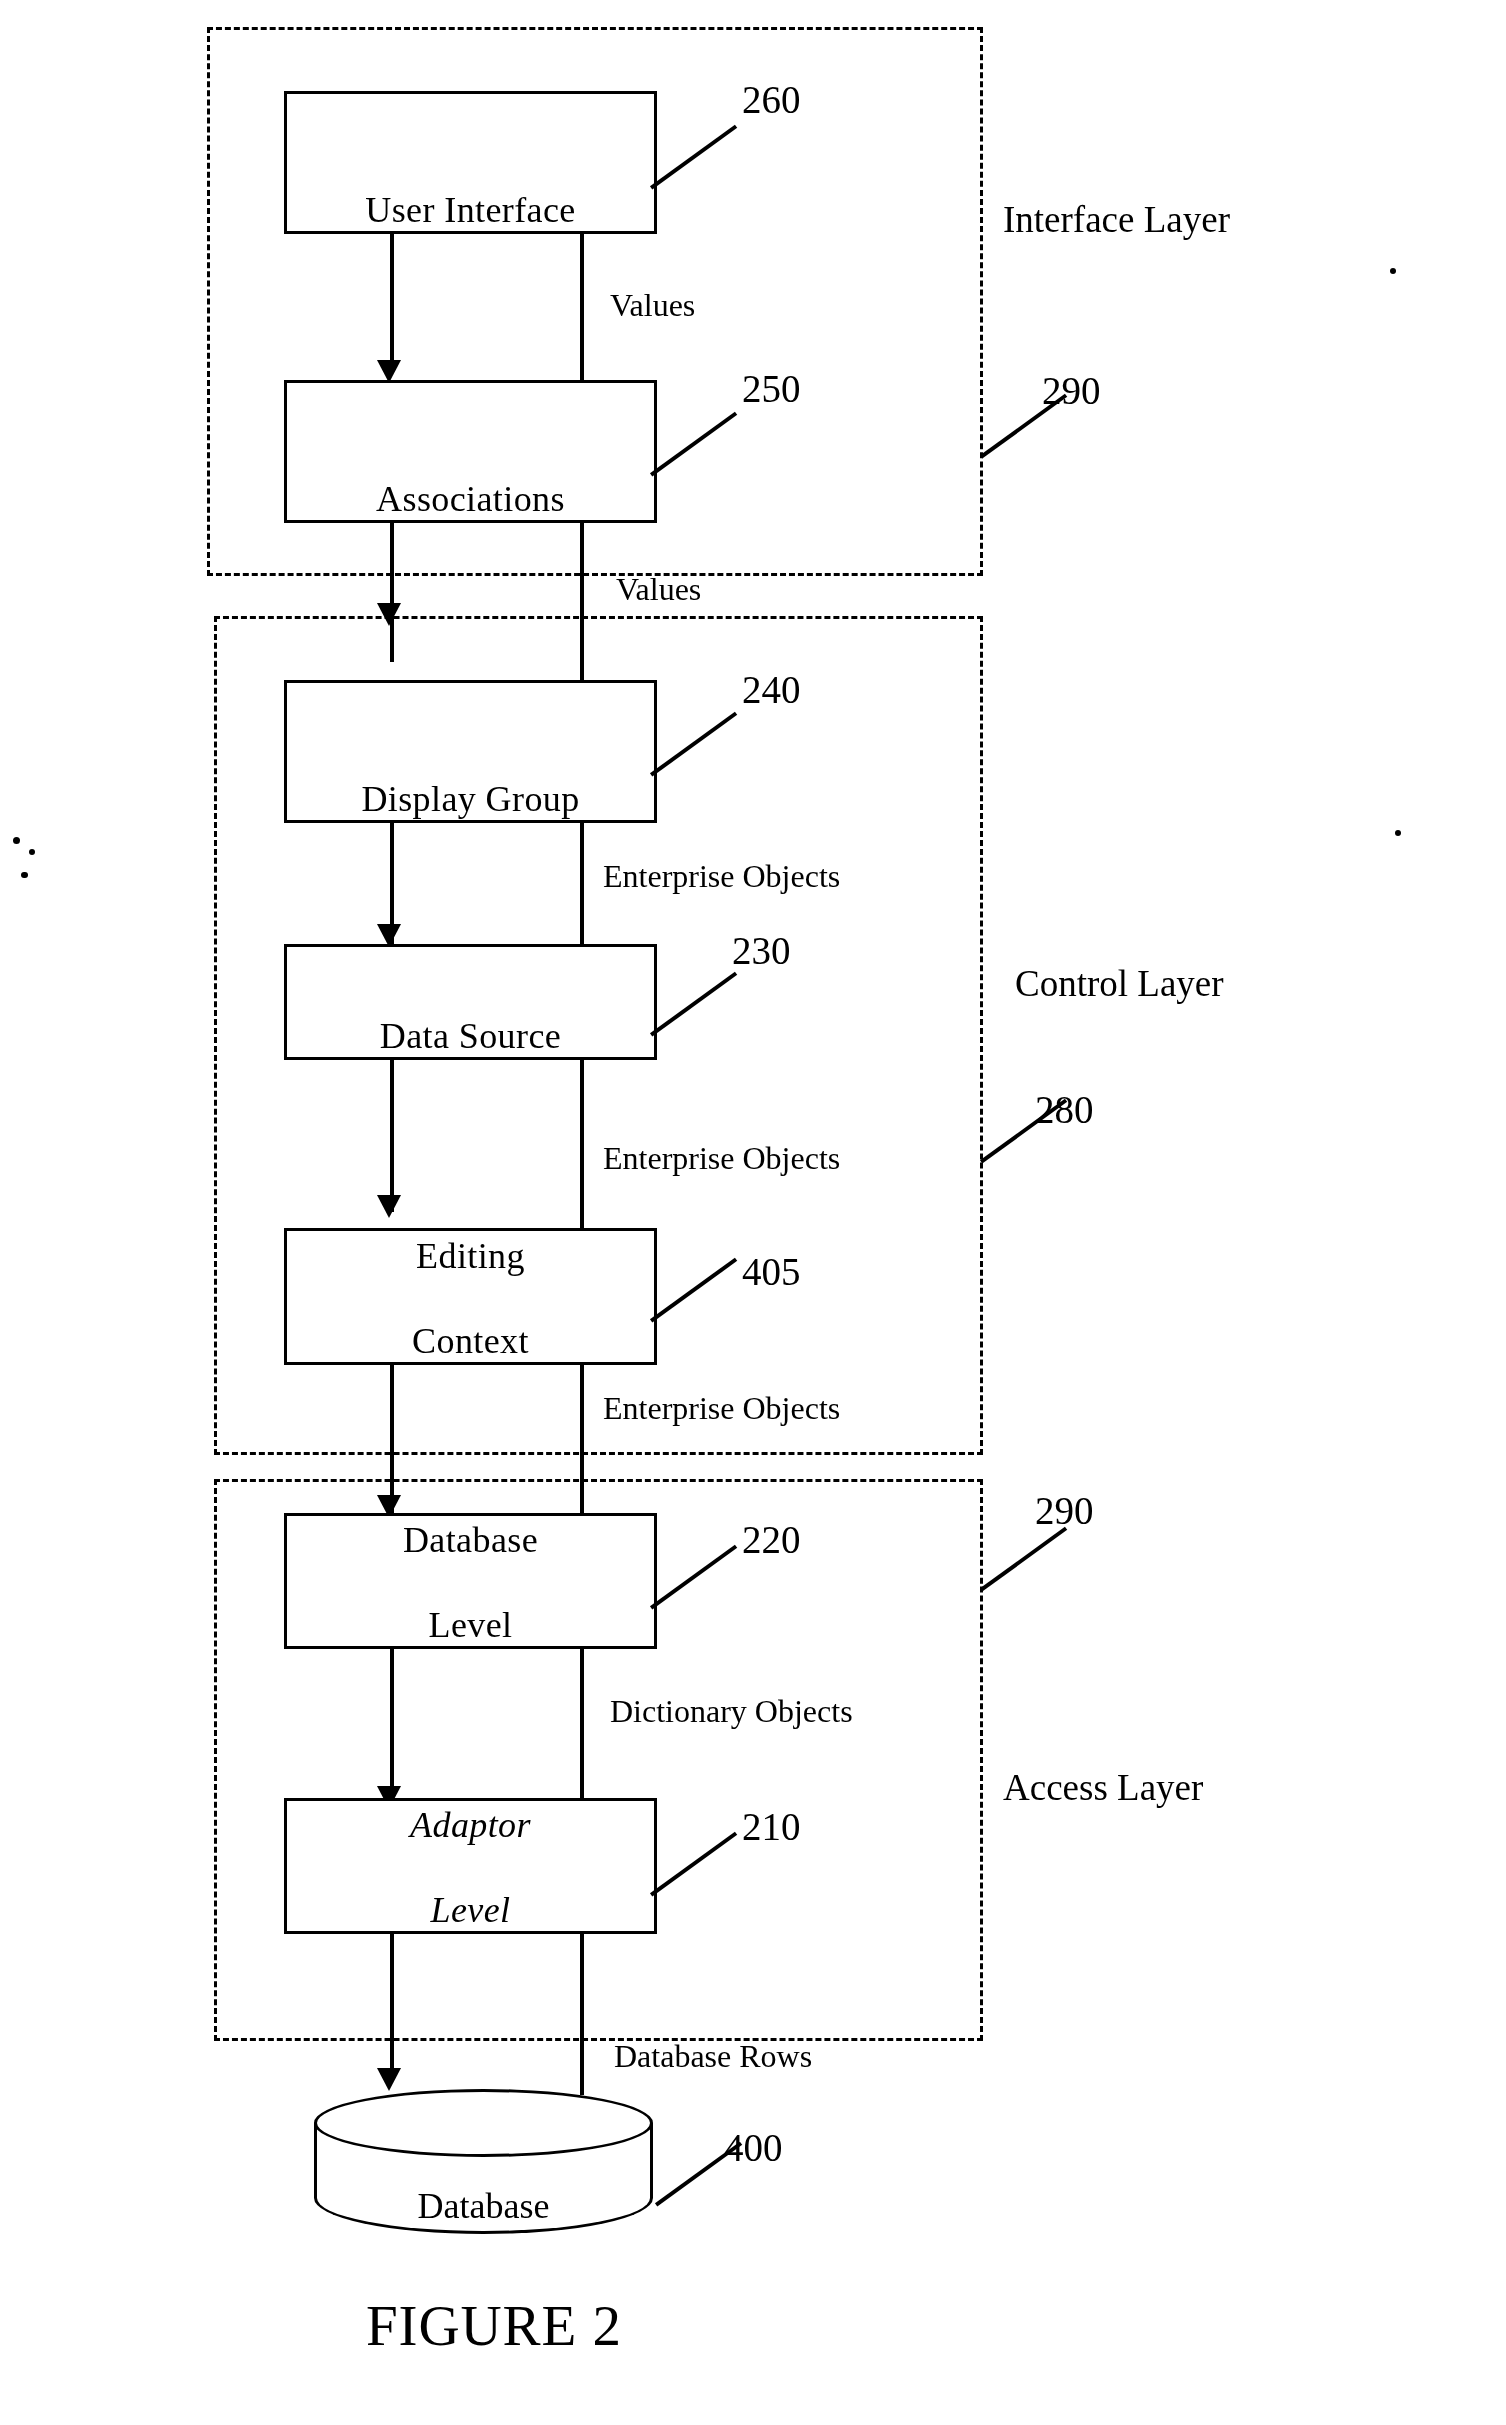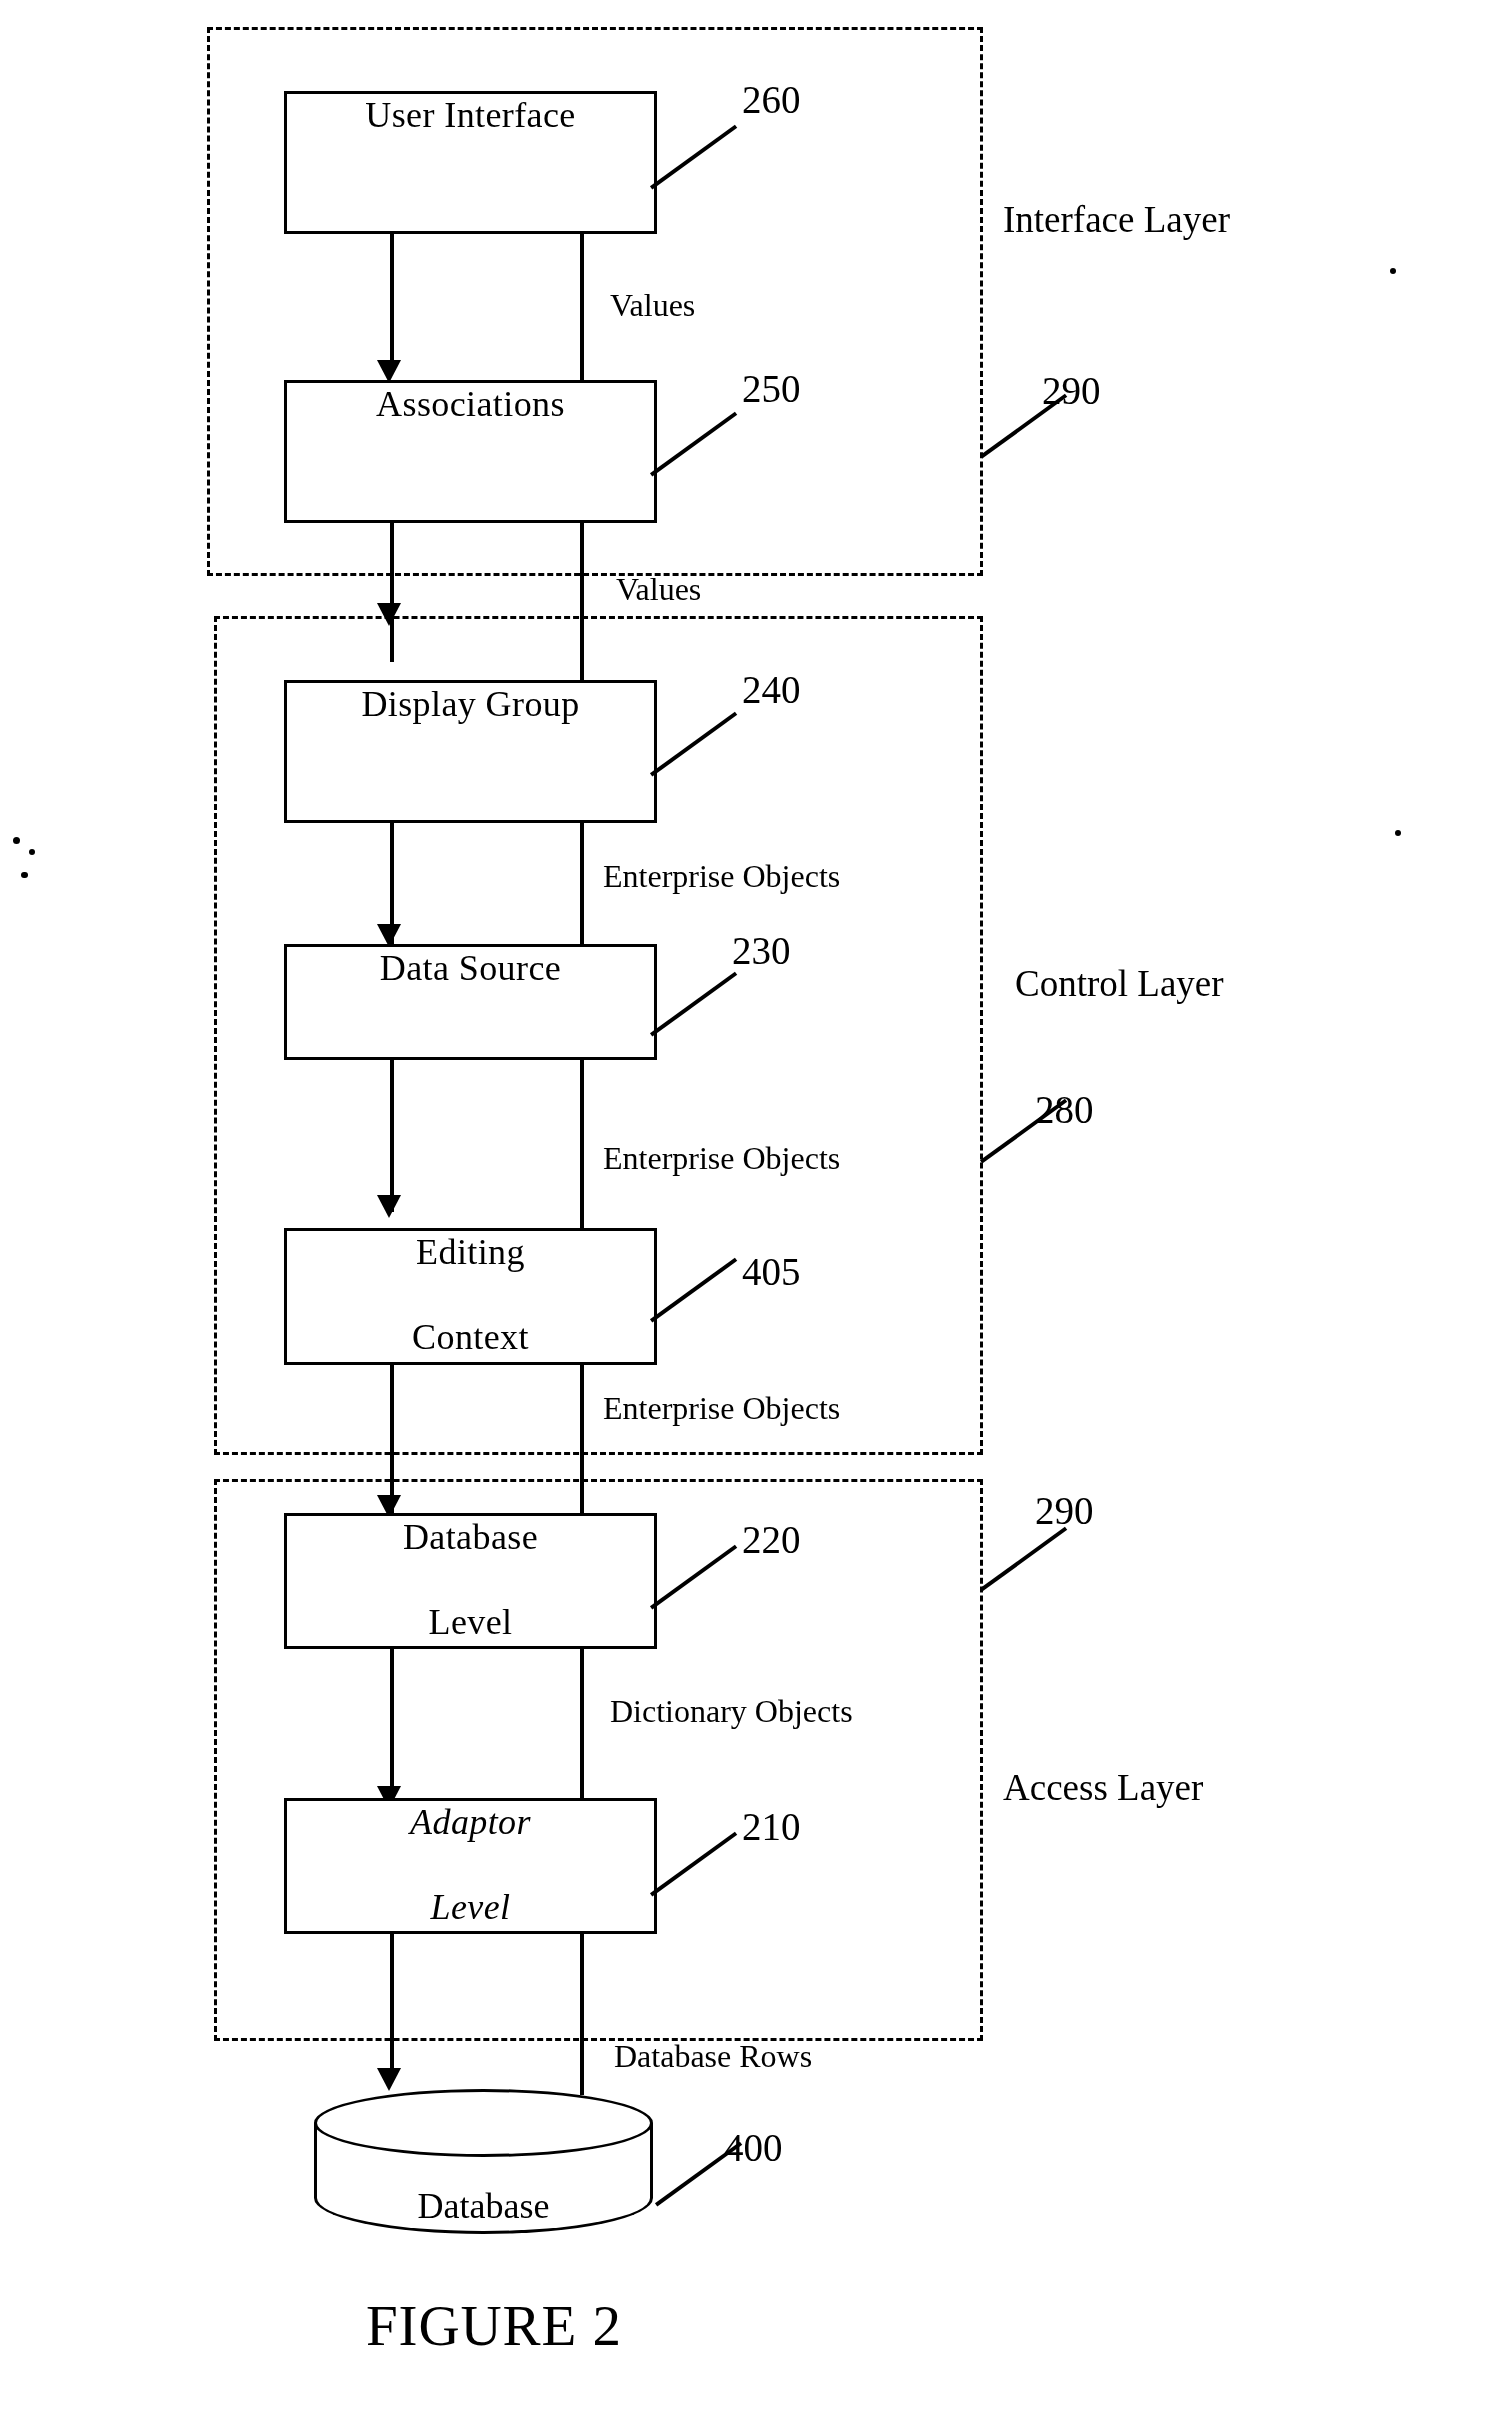--- a/index.html
+++ b/index.html
@@ -10,21 +10,21 @@
 
   
   .layer-zone{position:absolute;box-sizing:border-box;}
   .layer-zone .edge{position:absolute;background:transparent;}
   .ez-t,.ez-b{height:0;border-top:3.6px dashed #000;left:0;right:0;}
   .ez-l,.ez-r{width:0;border-left:3.6px dashed #000;top:0;bottom:0;}
   .ez-t{top:0;} .ez-b{bottom:0;} .ez-l{left:0;} .ez-r{right:0;}
 
   
   .pbox{position:absolute;box-sizing:border-box;border:3.6px solid #000;
-        background:#fff;display:flex;align-items:flex-start;justify-content:center;
+        background:#fff;display:flex;align-items:flex-end;justify-content:center;
         text-align:center;line-height:1.18;}
   .pbox span{display:block;font-size:36px;letter-spacing:0.4px;}
 
   
   .vline{position:absolute;width:3.6px;background:#000;}
   .arrow-down{position:absolute;width:0;height:0;
       border-left:12.5px solid transparent;border-right:12.5px solid transparent;
       border-top:23px solid #000;}
   .arrow-up{position:absolute;width:0;height:0;
       border-left:12.5px solid transparent;border-right:12.5px solid transparent;

